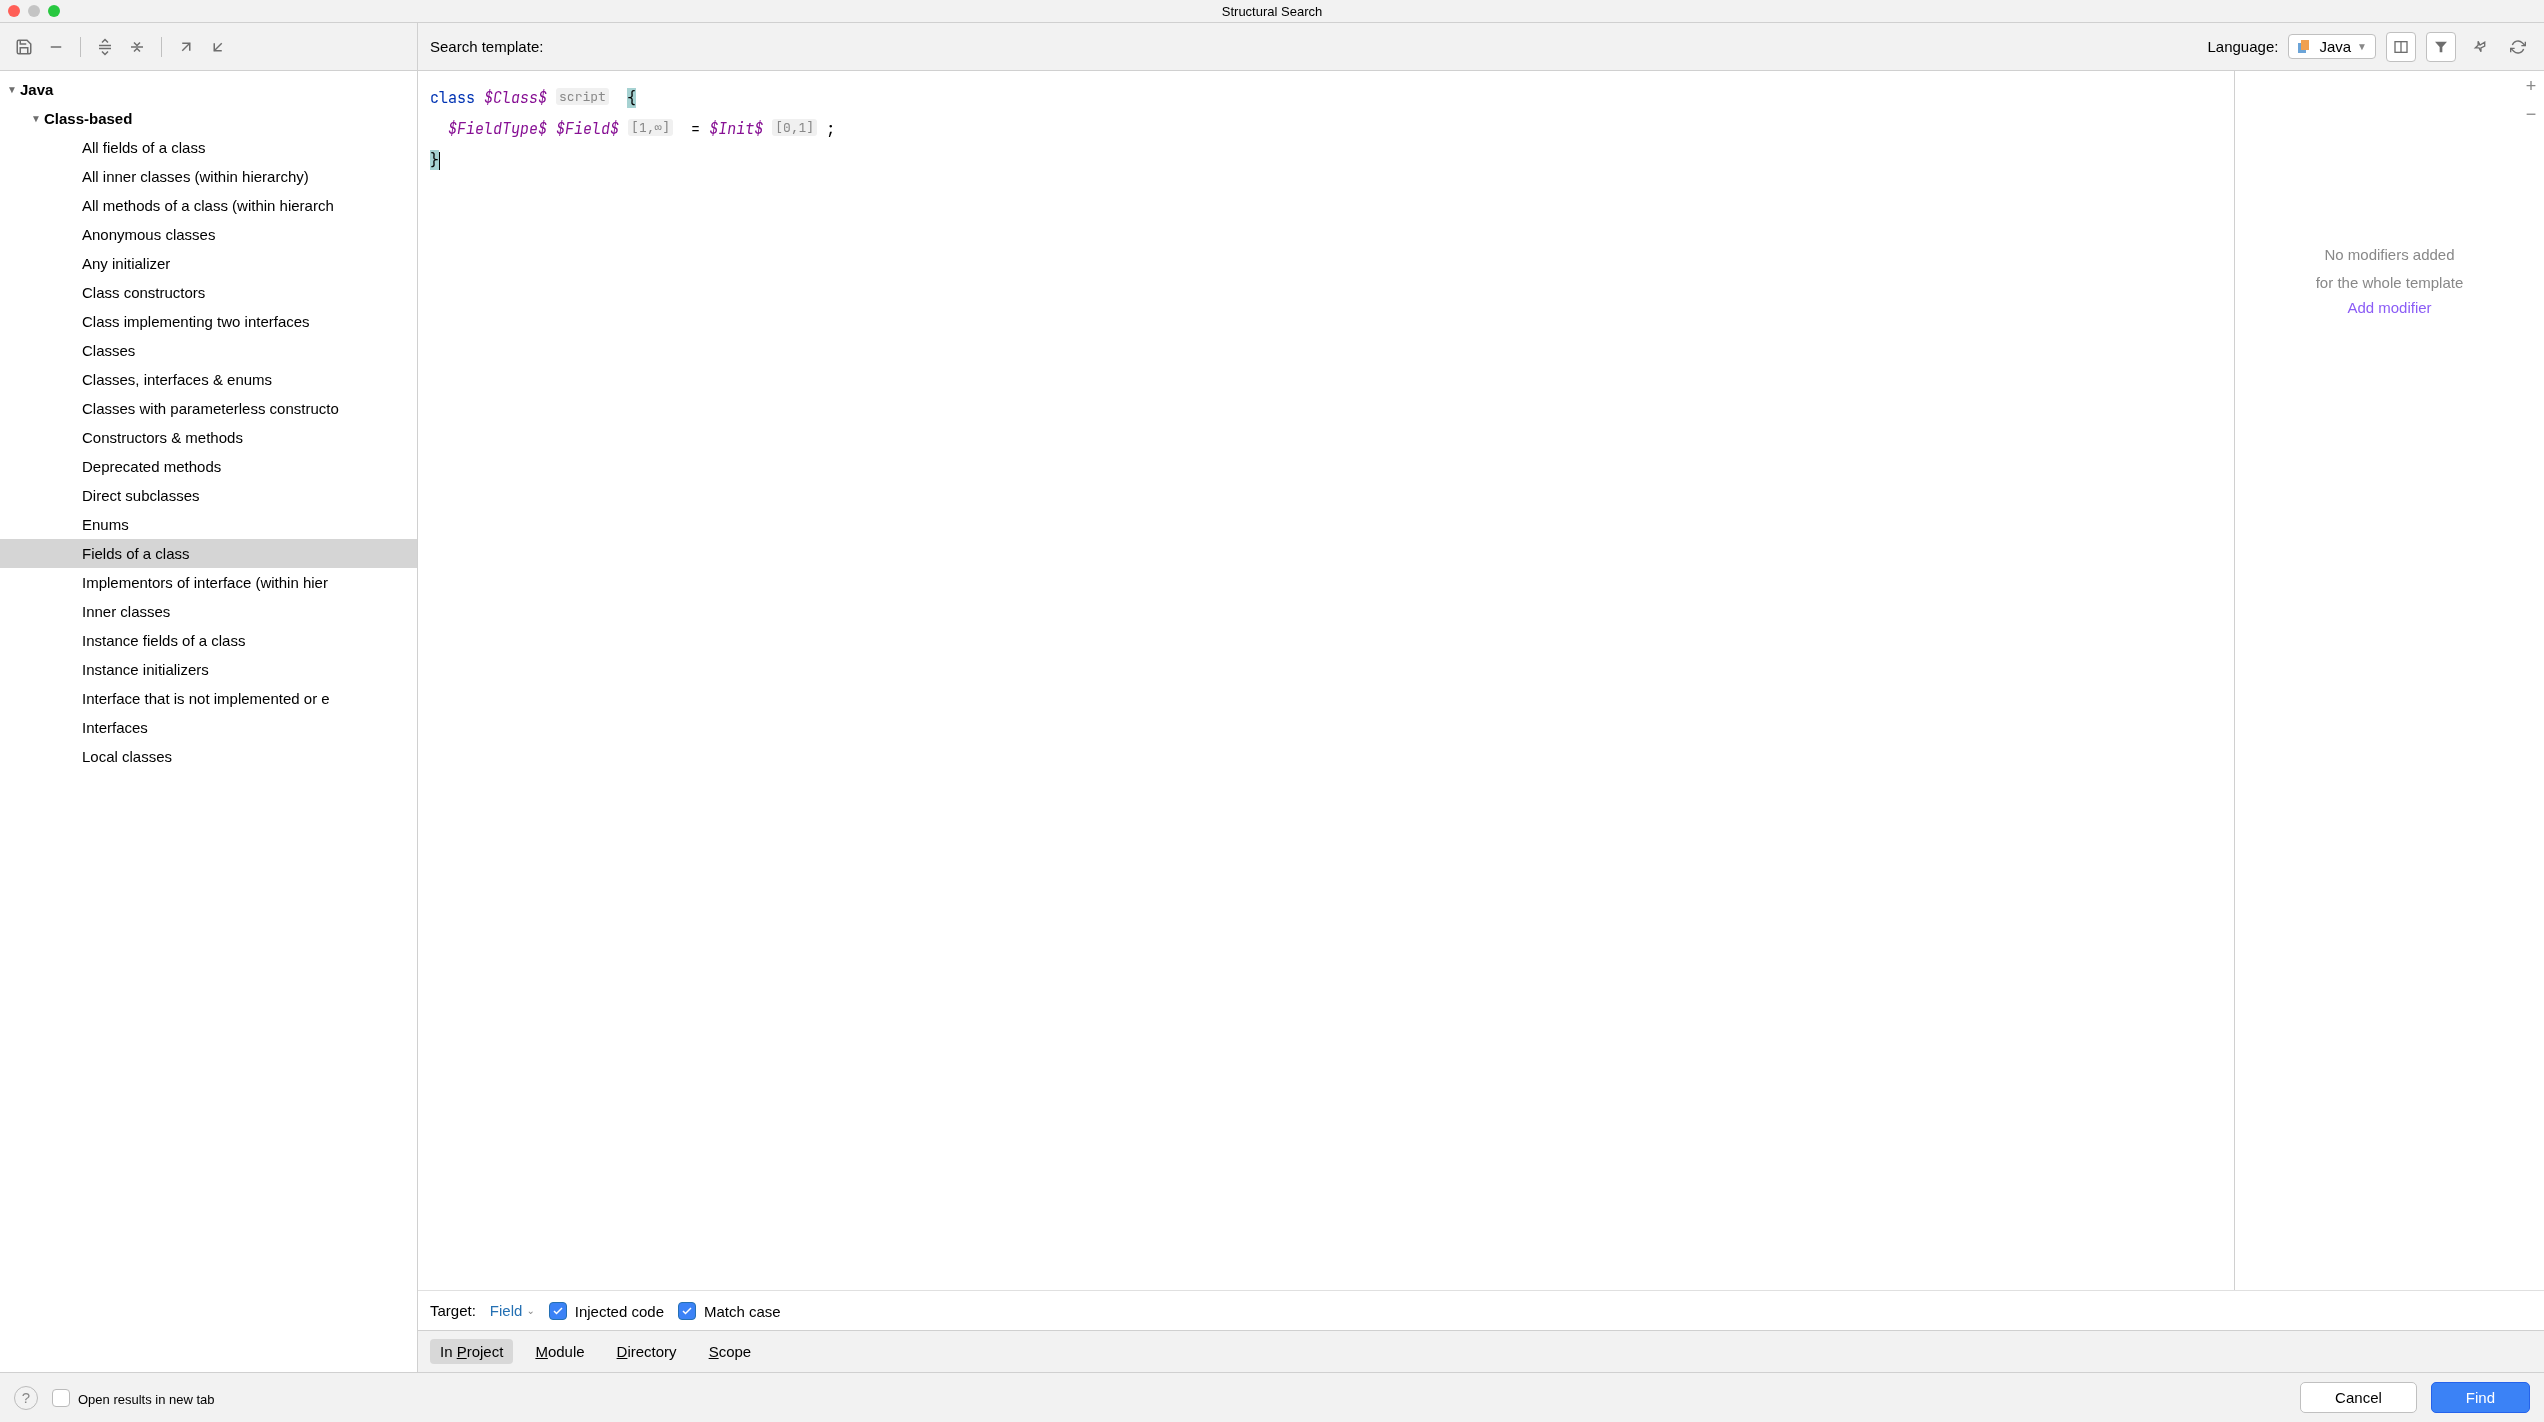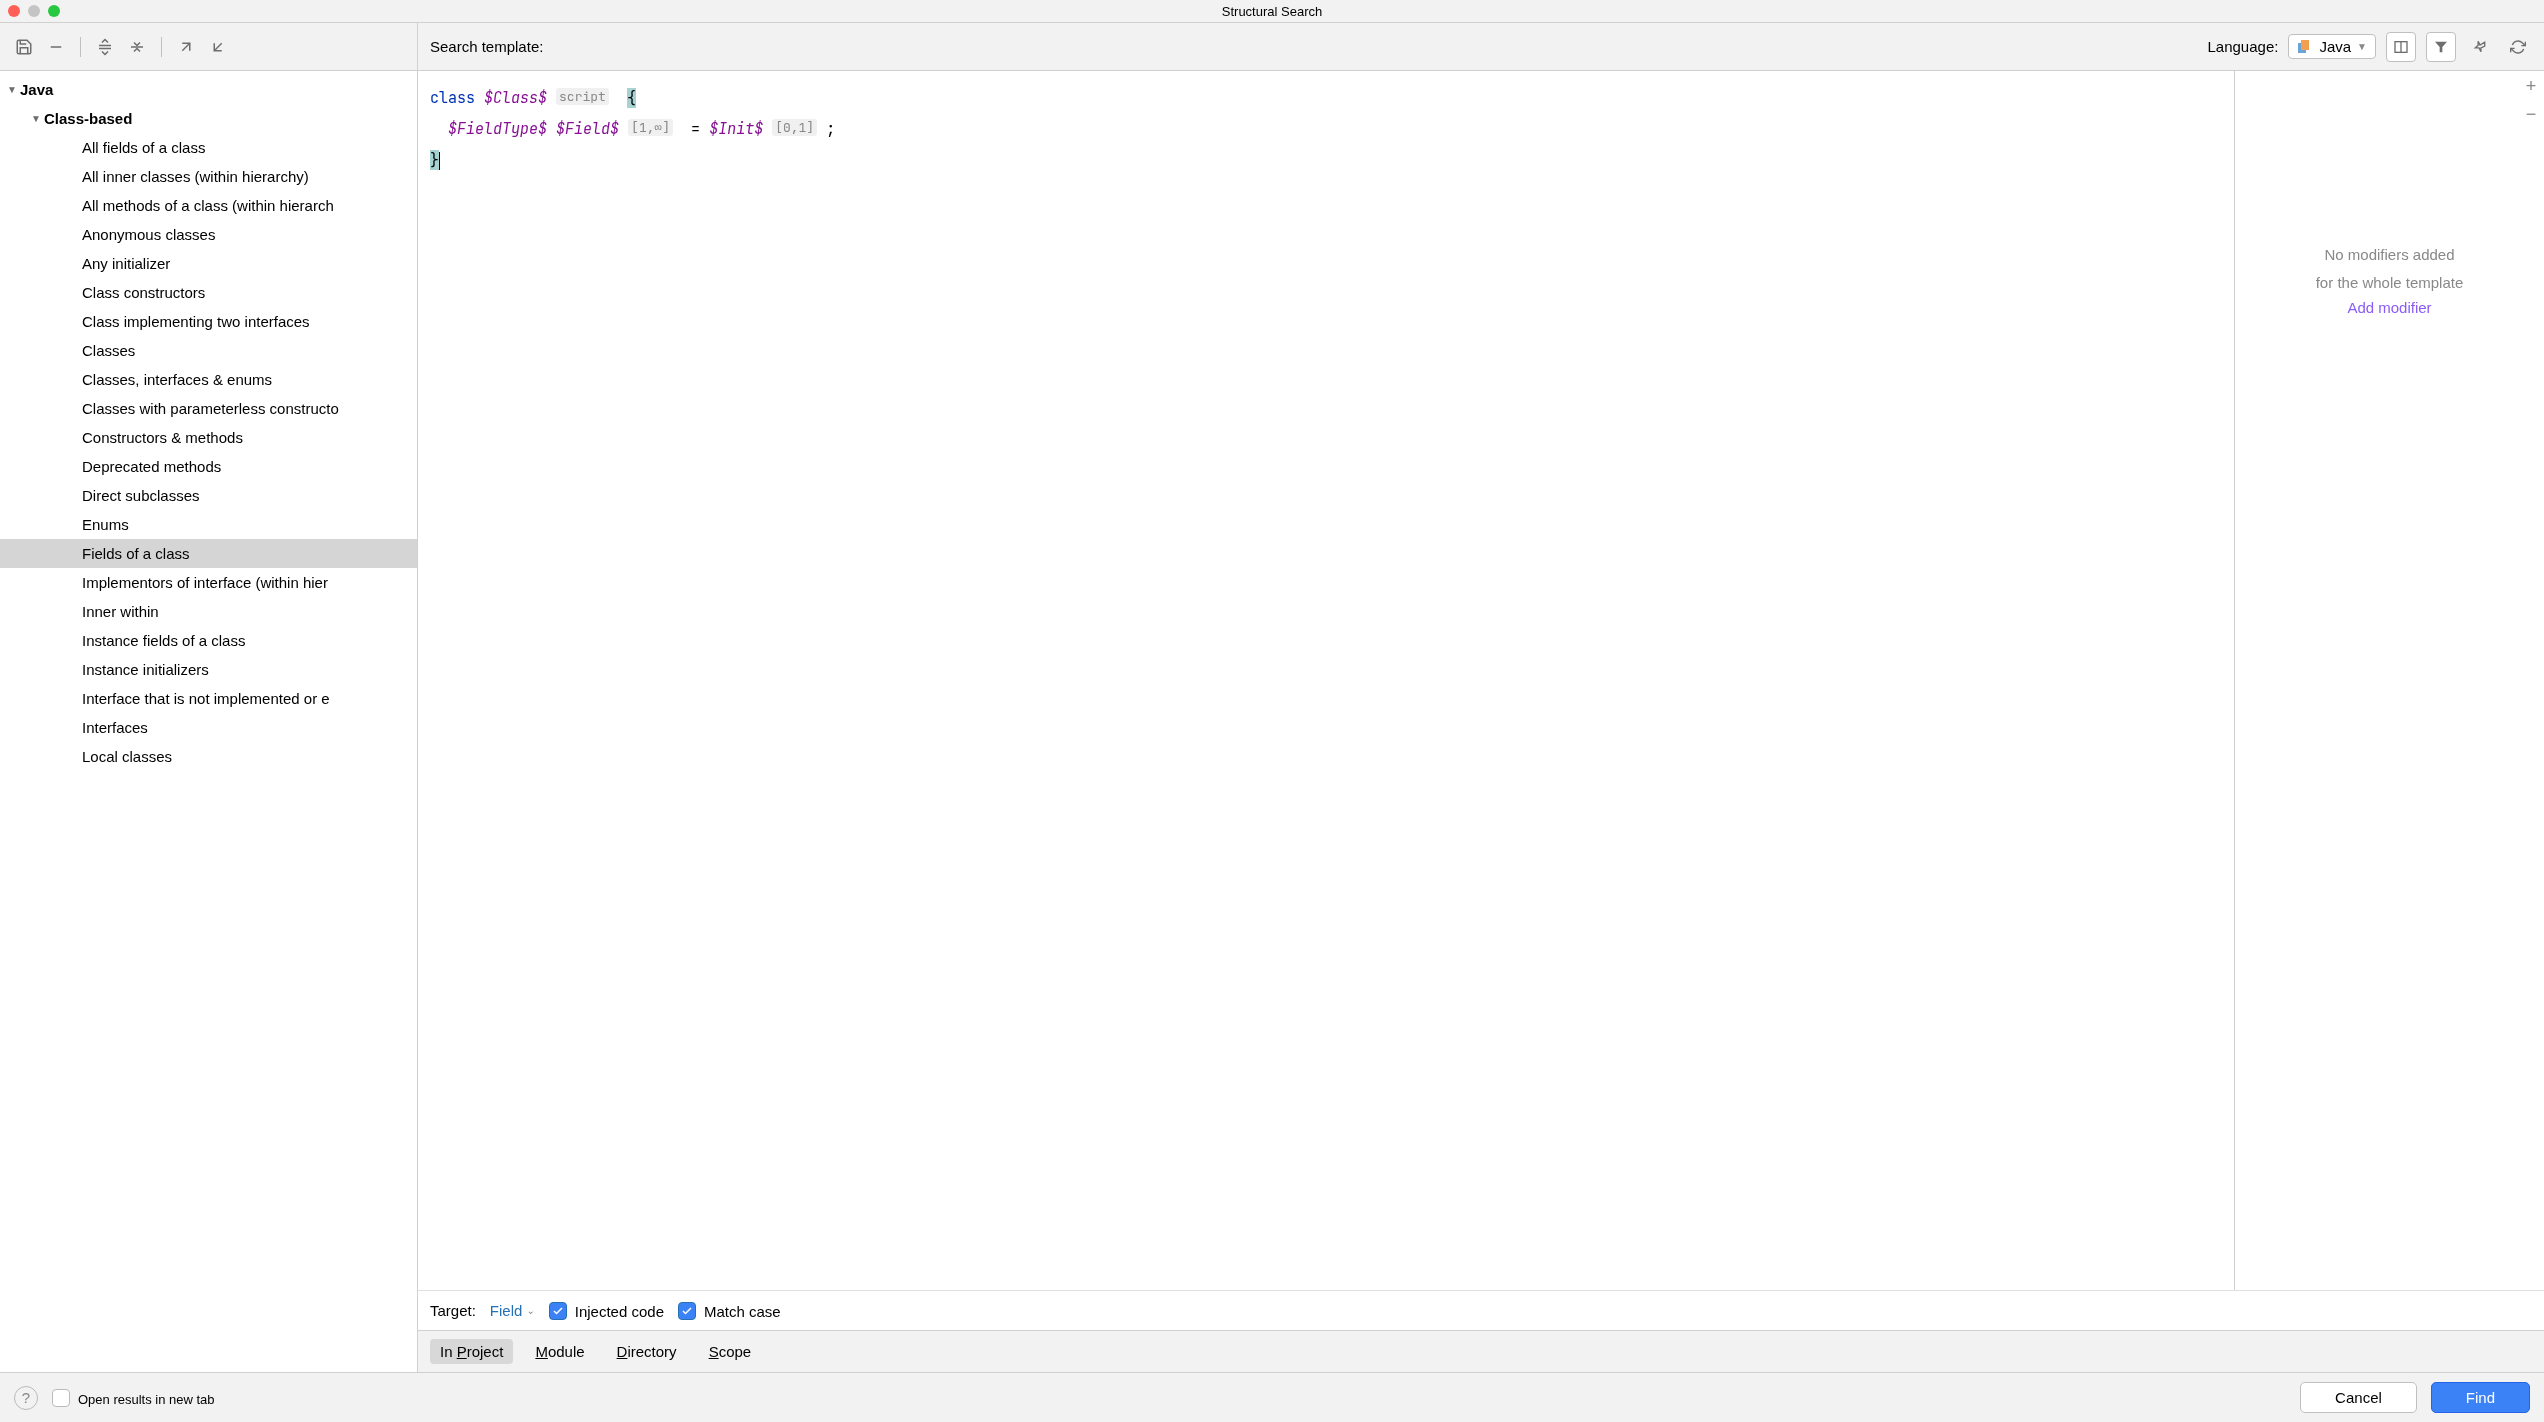--- a/index.html
+++ b/index.html
@@ -457,21 +457,21 @@
               <div class="tree-item ind-2">
                 <span class="tree-label">Enums</span>
               </div>
               <div class="tree-item ind-2 selected">
                 <span class="tree-label">Fields of a class</span>
               </div>
               <div class="tree-item ind-2">
                 <span class="tree-label">Implementors of interface (within hier</span>
               </div>
               <div class="tree-item ind-2">
-                <span class="tree-label">Inner within</span>
+                <span class="tree-label">Inner classes</span>
               </div>
               <div class="tree-item ind-2">
                 <span class="tree-label">Instance fields of a class</span>
               </div>
               <div class="tree-item ind-2">
                 <span class="tree-label">Instance initializers</span>
               </div>
               <div class="tree-item ind-2">
                 <span class="tree-label">Interface that is not implemented or e</span>
               </div>

